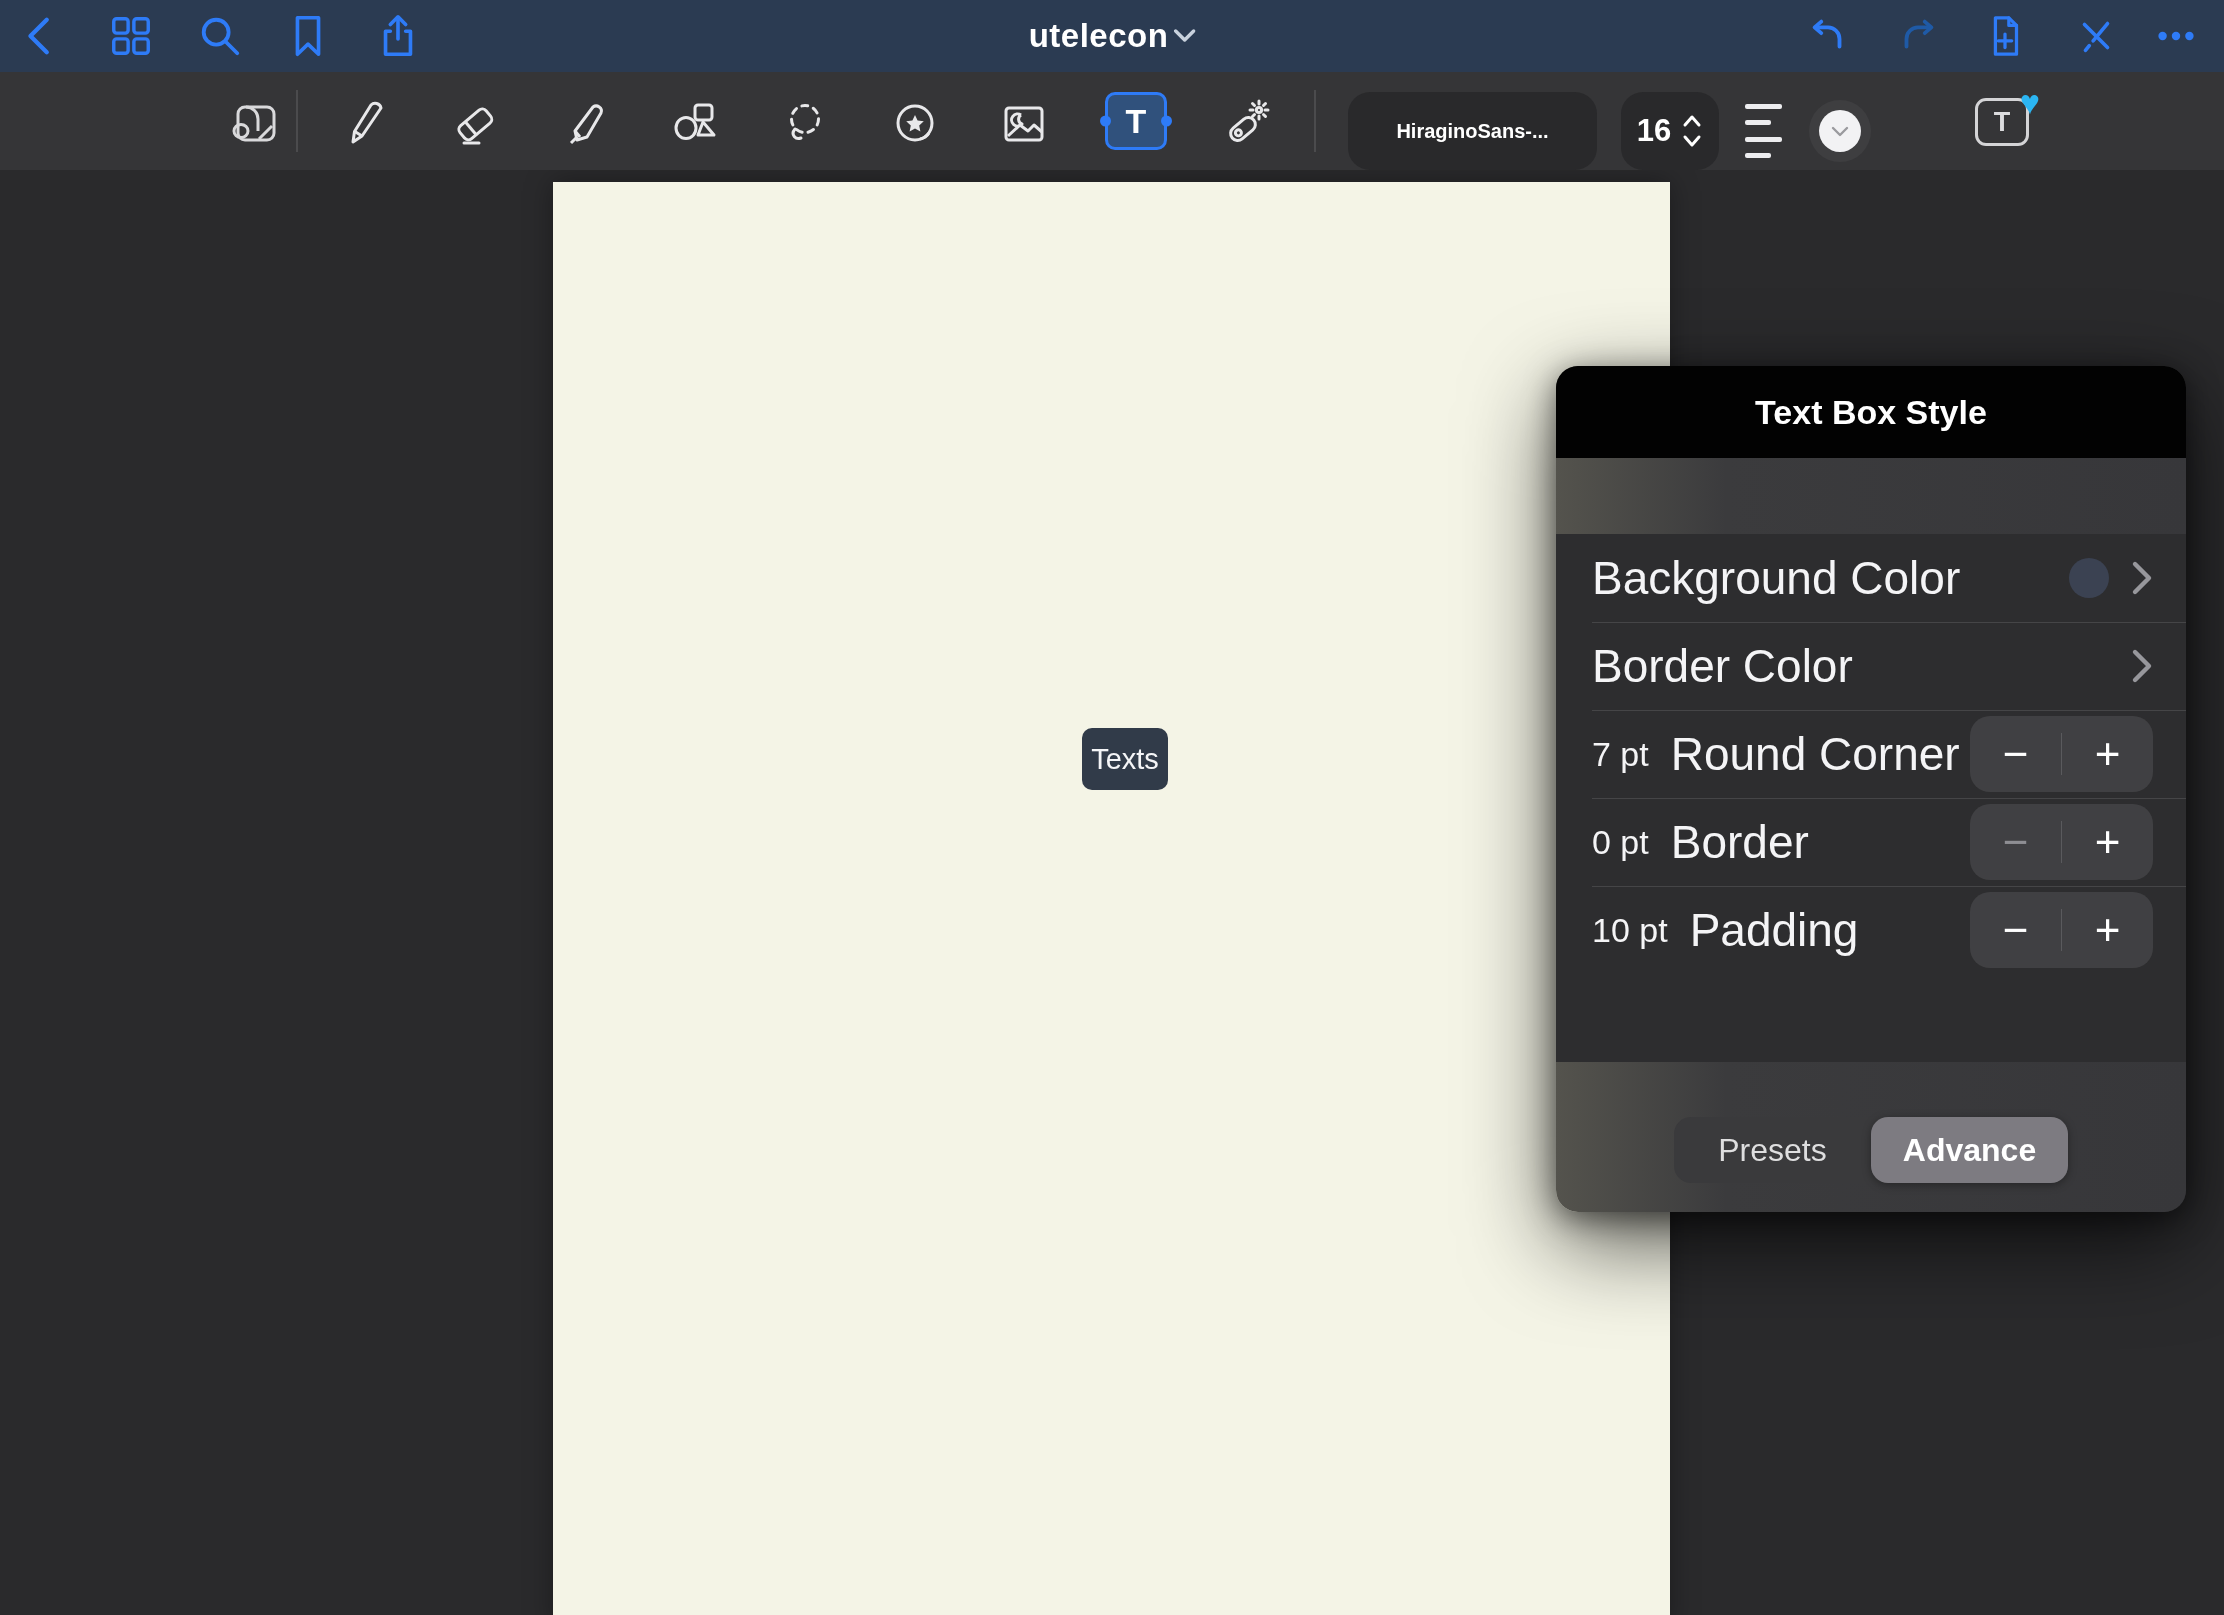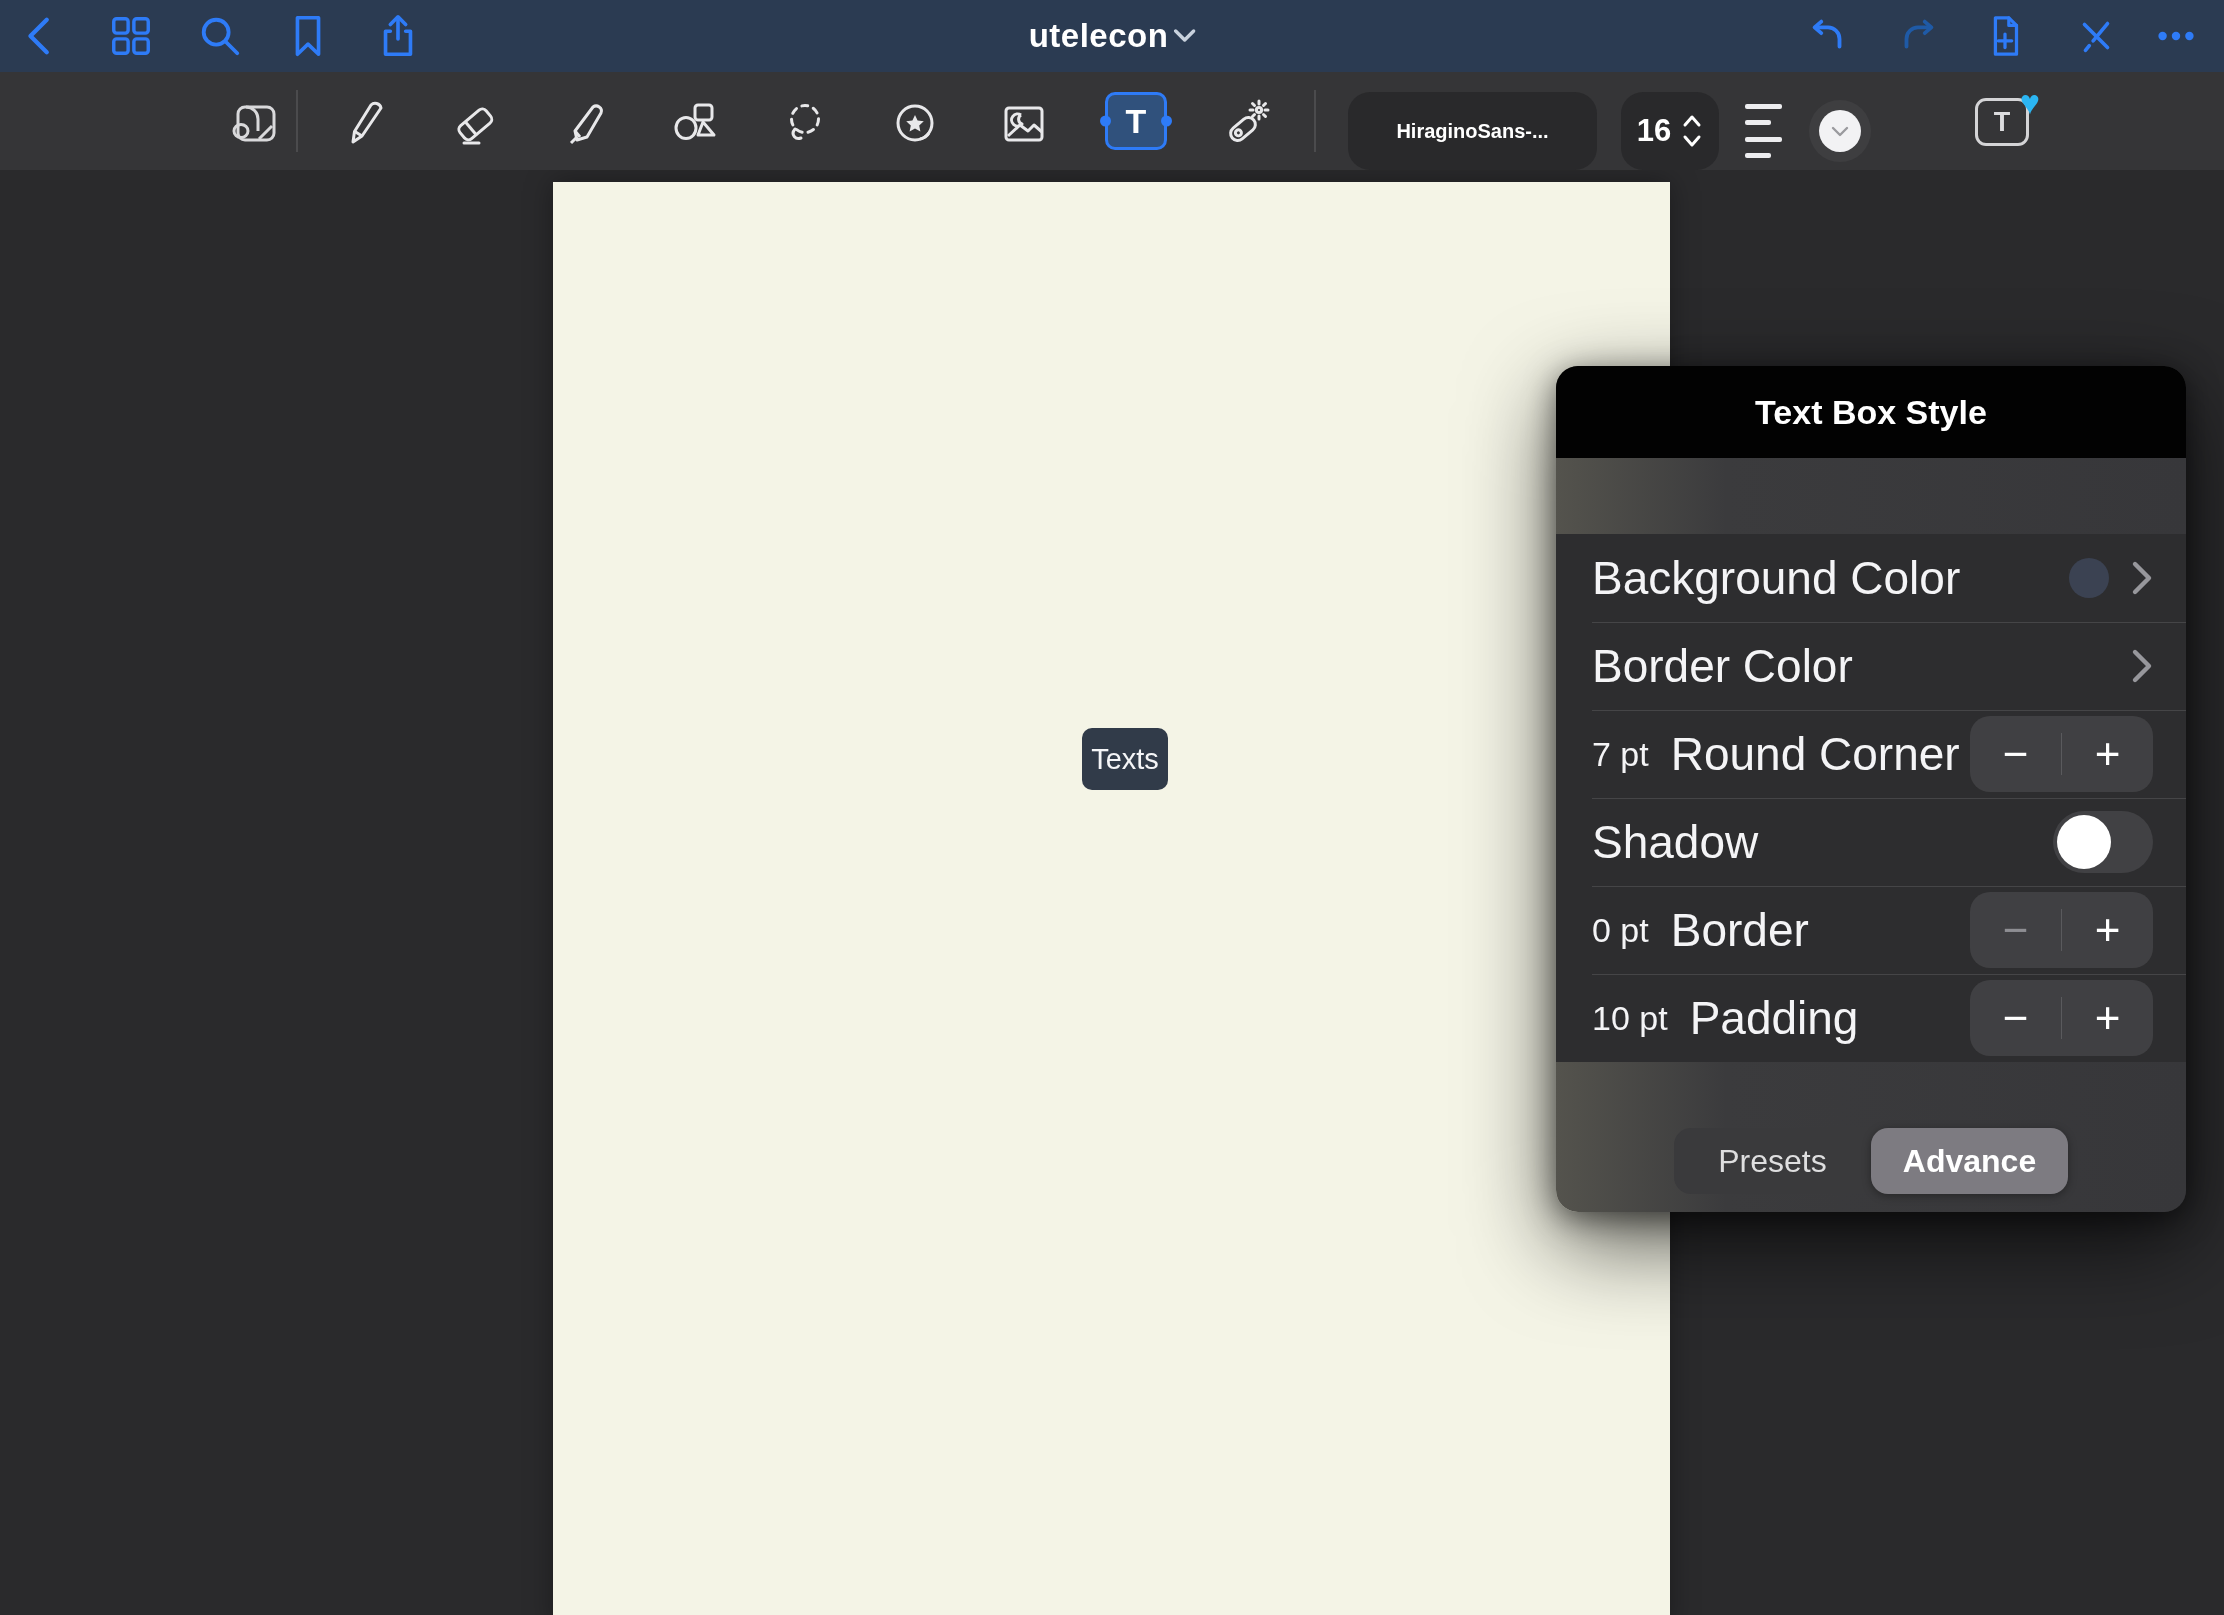--- a/index.html
+++ b/index.html
@@ -62,21 +62,21 @@
 
   .stepper { width:183px; height:76px; background:#404043; border-radius:20px; display:flex; align-items:center; position:relative; cursor:pointer; }
   .stepper .half { flex:1; display:flex; align-items:center; justify-content:center; color:#ffffff; font-size:44px; font-weight:300; line-height:1; cursor:pointer; }
   .stepper .divider { width:1px; height:42px; background:#5a5a5d; }
   .stepper .half.dim { color:#8e8e93; }
 
   .toggle { width:100px; height:62px; border-radius:31px; background:#414144; position:relative; cursor:pointer; }
   .toggle .knob { position:absolute; left:4px; top:4px; width:54px; height:54px; border-radius:50%; background:#ffffff; }
 
   .pop-footer { position:absolute; left:0; top:696px; width:100%; height:150px; }
-  .segmented { position:absolute; left:50%; top:66px; transform:translateX(-50%); width:394px; height:66px; background:#3a3a3c; border-radius:17px; display:flex; }
+  .segmented { position:absolute; left:50%; top:55px; transform:translateX(-50%); width:394px; height:66px; background:#3a3a3c; border-radius:17px; display:flex; }
   .seg { flex:1; display:flex; align-items:center; justify-content:center; font-size:32px; color:#dededf; border-radius:17px; cursor:pointer; }
   .seg.selected { background:#7d7b81; color:#ffffff; font-weight:700; box-shadow:0 2px 8px rgba(0,0,0,.35); }
 </style>
 </head>
 <body>
 
 <div class="stage">
 
   <div class="topbar">
     <span class="nicon" style="left:41px">
@@ -303,27 +303,20 @@
           <span class="rvalue">7 pt</span>
           <span class="rlabel">Round Corner</span>
           <span class="rspacer"></span>
           <span class="stepper">
             <span class="half">−</span>
             <span class="divider"></span>
             <span class="half">+</span>
           </span>
         </div>
 
-        <div class="prow">
-          <span class="rlabel">Shadow</span>
-          <span class="rspacer"></span>
-          <span class="toggle">
-              <span class="knob"></span>
-            </span>
-        </div>
 
         <div class="prow">
           <span class="rvalue">0 pt</span>
           <span class="rlabel">Border</span>
           <span class="rspacer"></span>
           <span class="stepper">
             <span class="half dim">−</span>
             <span class="divider"></span>
             <span class="half">+</span>
           </span>

